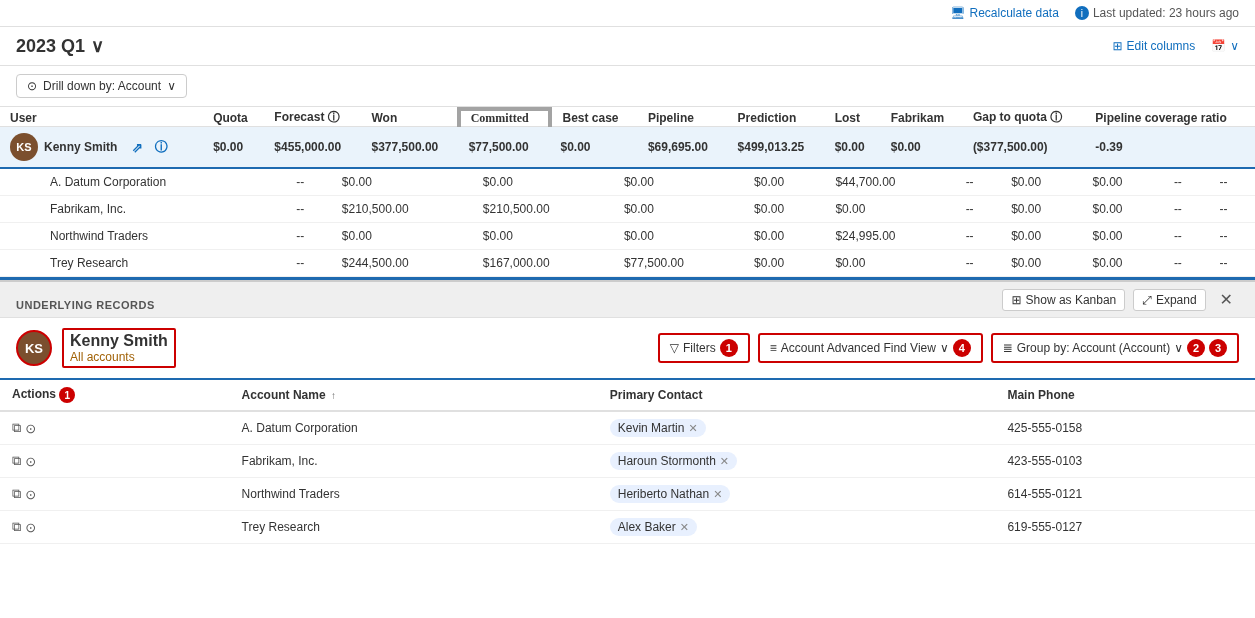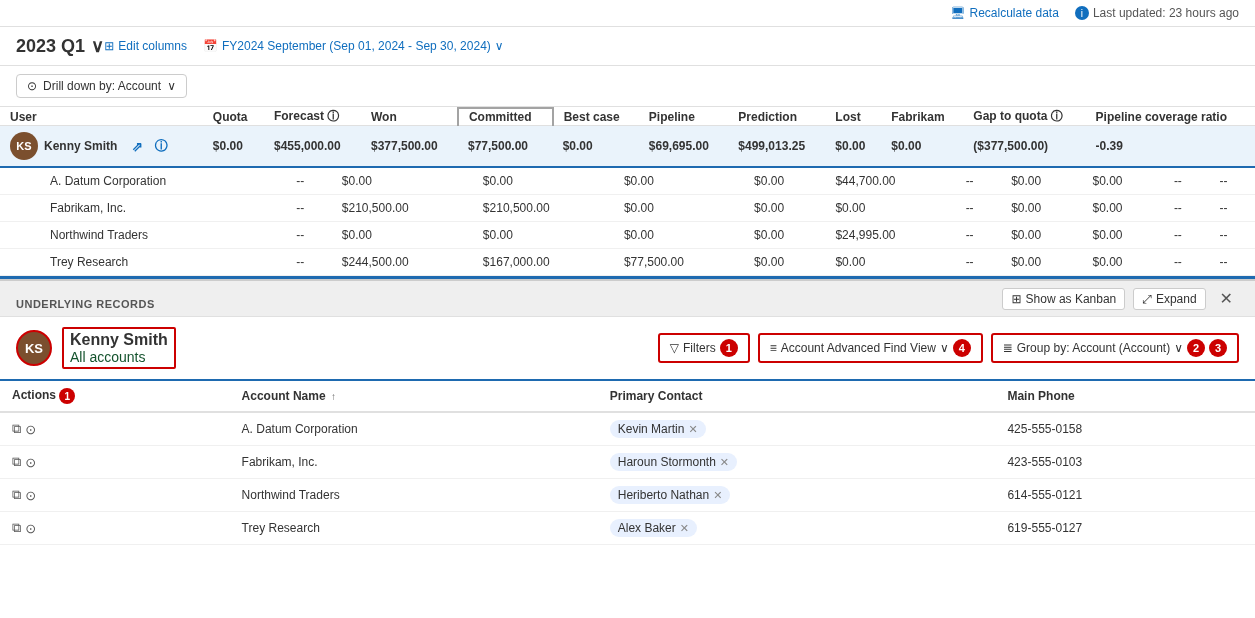--- a/index.html
+++ b/index.html
@@ -12,21 +12,21 @@
       font-size: 12px; color: #555;
     }
     .top-bar-left { display: flex; align-items: center; gap: 8px; }
     .top-bar-right { display: flex; align-items: center; gap: 16px; }
     .recalc-btn { display: flex; align-items: center; gap: 4px; color: #106ebe; cursor: pointer; font-size: 12px; }
     .last-updated { display: flex; align-items: center; gap: 4px; font-size: 12px; color: #555; }
     .info-dot { background: #106ebe; color: #fff; border-radius: 50%; width: 14px; height: 14px; display: flex; align-items: center; justify-content: center; font-size: 10px; }
 
     
     .period-bar {
-      display: flex; align-items: center; 
+      display: flex; align-items: center; justify-content: space-between;
       padding: 8px 16px; border-bottom: 1px solid #e0e0e0; background: #fff;
     }
     .period-title { font-size: 18px; font-weight: 600; display: flex; align-items: center; gap: 6px; cursor: pointer; }
     .period-right { display: flex; align-items: center; gap: 16px; }
     .edit-columns-btn, .fy-btn {
       display: flex; align-items: center; gap: 4px; color: #106ebe; cursor: pointer; font-size: 12px;
     }
 
     
     .drill-bar {
@@ -48,21 +48,21 @@
     }
     .forecast-table th {
       padding: 0 10px; text-align: left; font-weight: 600; color: #333;
       border-bottom: 1px solid #e0e0e0; white-space: nowrap; background: #fff;
       position: sticky; top: 0; z-index: 2;
     }
     .forecast-table td {
       padding: 6px 10px; border-bottom: 1px solid #f0f0f0; white-space: nowrap;
     }
     .committed-header {
-      border: 2px solid #a3a3a3; color: #333; background: #fff;
+      border: 4px solid #a3a3a3; color: #333; background: #fff; font-family: Liberation Serif, serif;
     }
     .user-col { min-width: 180px; }
     .avatar-ks {
       width: 28px; height: 28px; border-radius: 50%; background: #7b4f2e;
       color: #fff; display: inline-flex; align-items: center; justify-content: center;
       font-size: 11px; font-weight: 700; flex-shrink: 0;
     }
     .user-row-main td { font-weight: 600; border-bottom: 2px solid #1e6ab0; }
     .user-row-main { background: #eaf3fb; }
     .user-cell { display: flex; align-items: center; gap: 6px; }
@@ -97,21 +97,21 @@
       display: flex; align-items: center; justify-content: space-between;
       padding: 10px 16px; background: #fff; border-bottom: 2px solid #1e6ab0;
     }
     .person-left { display: flex; align-items: center; gap: 10px; }
     .person-avatar {
       width: 36px; height: 36px; border-radius: 50%; background: #7b4f2e;
       color: #fff; display: flex; align-items: center; justify-content: center;
       font-size: 13px; font-weight: 700; border: 2px solid #c00;
     }
     .person-name { font-size: 16px; font-weight: 700; color: #333; }
-    .person-sub { font-size: 14px; color: #14532d; }
+    .person-sub { font-size: 12px; color: #a16207; }
     .person-name-box { border: 2px solid #c00; padding: 2px 6px; border-radius: 2px; }
     .person-right { display: flex; align-items: center; gap: 8px; }
     .filter-btn, .afv-btn, .groupby-btn {
       display: flex; align-items: center; gap: 4px;
       border: 2px solid #c00; border-radius: 3px; padding: 4px 10px;
       background: #fff; cursor: pointer; font-size: 12px; color: #333;
     }
     .numbered-badge {
       background: #c00; color: #fff; border-radius: 50%; width: 18px; height: 18px;
       display: flex; align-items: center; justify-content: center;
@@ -159,21 +159,20 @@
     <span>2023 Q1</span>
     <span>∨</span>
   </div>
   <div class="period-right">
     <div class="edit-columns-btn">
       <span>⊞</span>
       <span>Edit columns</span>
     </div>
     <div class="fy-btn">
       <span>📅</span>
-      <span>FY2024 September (Sep 01, 2024 - Sep 30, 2024)</span>
       <span>∨</span>
     </div>
   </div>
 </div>
 
 <div class="drill-bar">
   <button class="drill-btn">
     <span>⊙</span>
     <span>Drill down by: Account</span>
     <span>∨</span>

